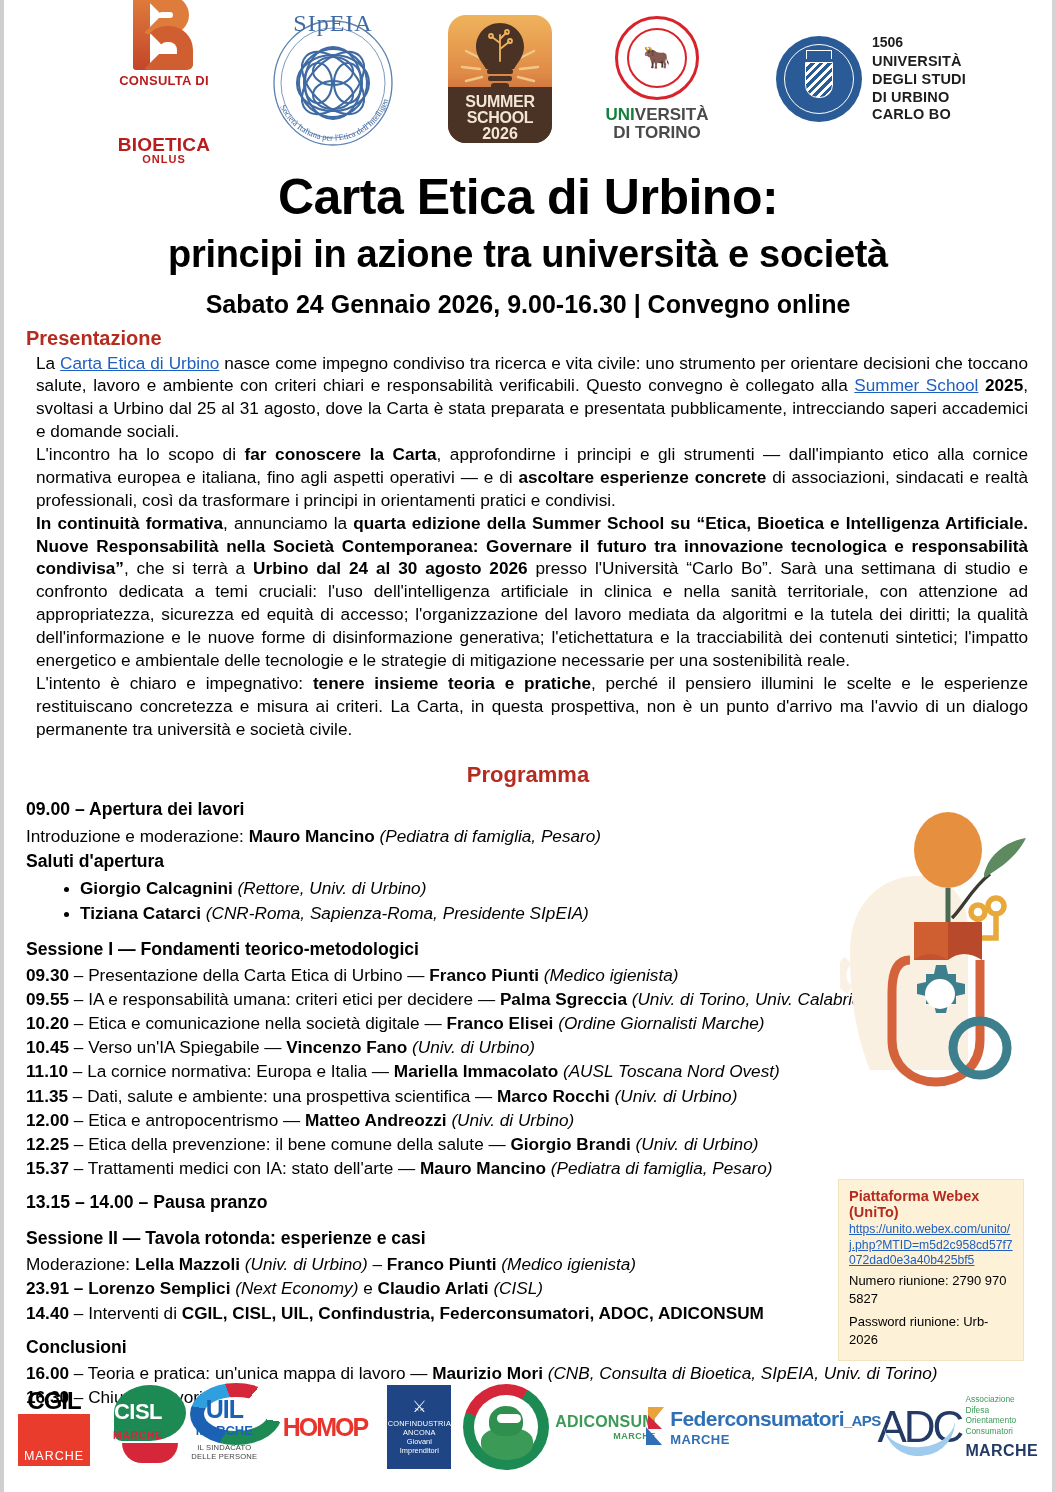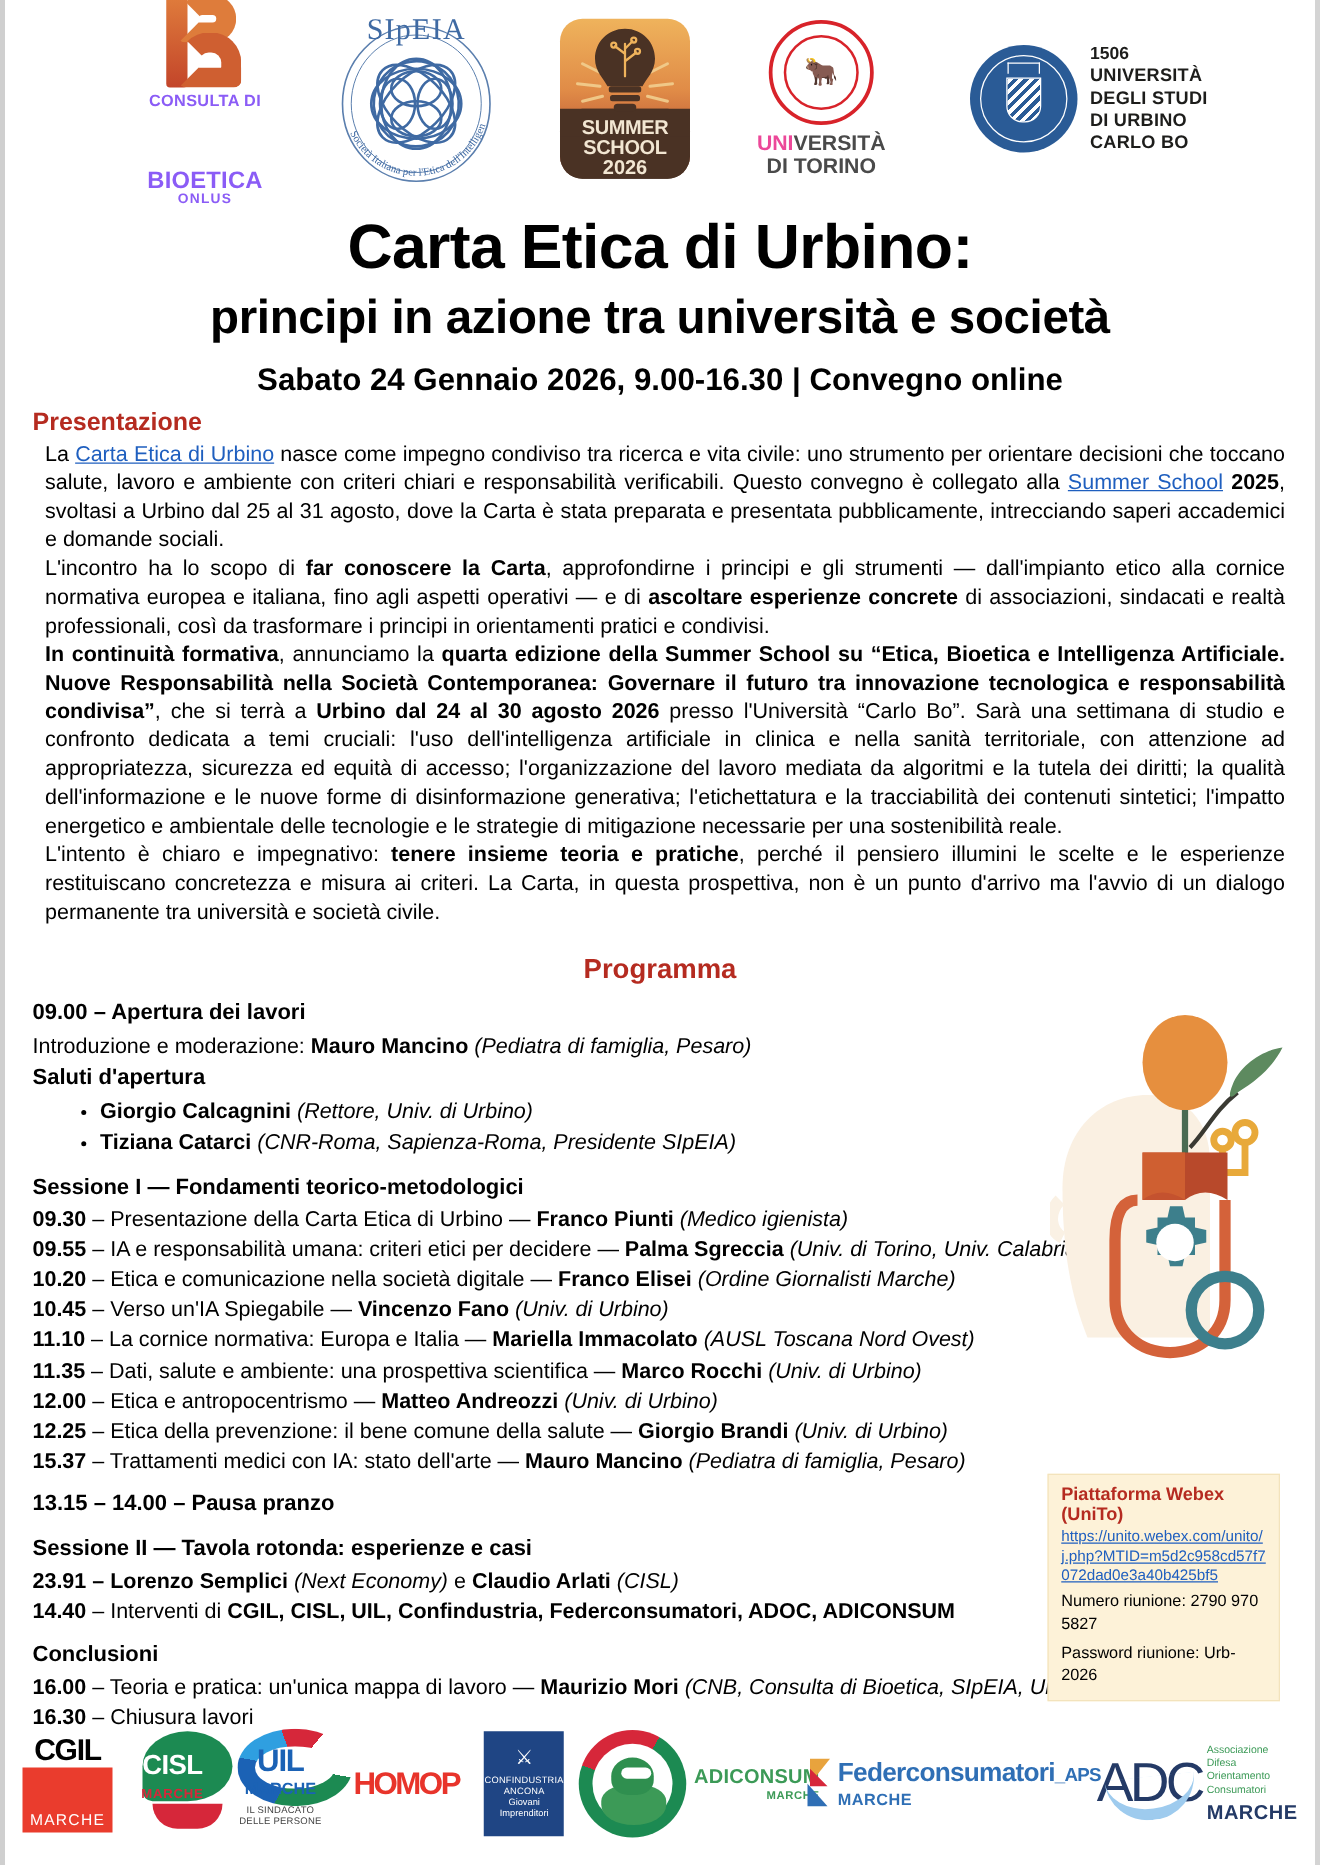--- a/index.html
+++ b/index.html
@@ -36,41 +36,41 @@
   .cdb .mark .bowl1{
     position:absolute;left:16px;top:2px;width:46px;height:38px;
     border:16px solid #de7c3b;border-radius:24px 24px 24px 6px;
     box-sizing:border-box;border-left-color:transparent;
   }
   .cdb .mark .bowl2{
     position:absolute;left:16px;top:32px;width:50px;height:44px;
     border:16px solid #cf5f31;border-radius:24px 24px 6px 6px;
     box-sizing:border-box;border-left-color:transparent;
   }
-  .cdb .txt{margin-top:4px;text-align:center;line-height:1.0;color:#8b5cf6;font-weight:bold;}
+  .cdb .txt{margin-top:4px;text-align:center;line-height:1.0;color:#b91c1c;font-weight:bold;}
   .cdb .t1{font-size:13px;letter-spacing:.3px;}
   .cdb .t2{font-size:19px;letter-spacing:.2px;margin-top:48px;}
   .cdb .t3{font-size:11px;letter-spacing:1px;}
 
   
   .sipeia{width:150px;height:140px;}
   .sipeia svg{display:block;}
 
   
   .summer{width:116px;height:140px;}
 
   
   .unito{flex-direction:column;width:130px;}
   .unito .seal{width:78px;height:78px;border-radius:50%;border:3px solid #d8232a;
       display:flex;align-items:center;justify-content:center;position:relative;background:#fff;}
   .unito .seal .inner{width:56px;height:56px;border-radius:50%;border:2px solid #d8232a;
       display:flex;align-items:center;justify-content:center;}
   .unito .seal .bull{font-size:22px;color:#d8232a;line-height:1;}
   .unito .name{margin-top:6px;text-align:center;line-height:1.05;font-weight:bold;font-size:17px;}
-  .unito .name .r{color:#ec4899;}
+  .unito .name .r{color:#15803d;}
   .unito .name .g{color:#4a4a4a;}
 
   
   .urbino{width:230px;gap:10px;}
   .urbino .seal{width:86px;height:86px;border-radius:50%;background:#2a5b96;position:relative;flex:0 0 auto;}
   .urbino .seal .ring{position:absolute;inset:8px;border:1.5px solid #ffffff;border-radius:50%;}
   .urbino .seal .shield{position:absolute;left:50%;top:26px;transform:translateX(-50%);
      width:26px;height:34px;border:1.5px solid #fff;border-radius:0 0 13px 13px;
      background:repeating-linear-gradient(-45deg,#2a5b96 0 3px,#ffffff 3px 6px);}
   .urbino .seal .crown{position:absolute;left:50%;top:14px;transform:translateX(-50%);
@@ -374,20 +374,21 @@
     <div class="row"><span class="b">11.35</span><span> – </span><span>Dati, salute e ambiente: una prospettiva scientifica — </span><span class="b">Marco Rocchi</span><span class="i"> (Univ. di Urbino)</span></div>
     <div class="row"><span class="b">12.00</span><span> – </span><span>Etica e antropocentrismo — </span><span class="b">Matteo Andreozzi</span><span class="i"> (Univ. di Urbino)</span></div>
     <div class="row"><span class="b">12.25</span><span> – </span><span>Etica della prevenzione: il bene comune della salute — </span><span class="b">Giorgio Brandi</span><span class="i"> (Univ. di Urbino)</span></div>
     <div class="row"><span class="b">15.37</span><span> – </span><span>Trattamenti medici con IA: stato dell'arte — </span><span class="b">Mauro Mancino</span><span class="i"> (Pediatra di famiglia, Pesaro)</span></div>
 
     <div class="spacer"></div>
     <div class="row hdr">13.15 – 14.00 – Pausa pranzo</div>
 
     <div class="spacer"></div>
     <div class="row hdr">Sessione II — Tavola rotonda: esperienze e casi</div>
+    <div class="row"><span>Moderazione: </span><span class="b">Lella Mazzoli</span><span class="i"> (Univ. di Urbino)</span><span> – </span><span class="b">Franco Piunti</span><span class="i"> (Medico igienista)</span></div>
     <div class="row"><span class="b">23.91 – </span><span class="b">Lorenzo Semplici</span><span class="i"> (Next Economy)</span><span> e </span><span class="b">Claudio Arlati</span><span class="i"> (CISL)</span></div>
     <div class="row"><span class="b">14.40 </span><span>– Interventi di </span><span class="b">CGIL, CISL, UIL, Confindustria, Federconsumatori, ADOC, ADICONSUM</span></div>
 
     <div class="spacer"></div>
     <div class="row hdr">Conclusioni</div>
     <div class="row"><span class="b">16.00</span><span> – </span><span>Teoria e pratica: un'unica mappa di lavoro — </span><span class="b">Maurizio Mori</span><span class="i"> (CNB, Consulta di Bioetica, SIpEIA, Univ. di Torino)</span></div>
     <div class="row"><span class="b">16.30</span><span> – </span><span>Chiusura lavori</span></div>
   </div>
 
   <div class="logos-bottom">

